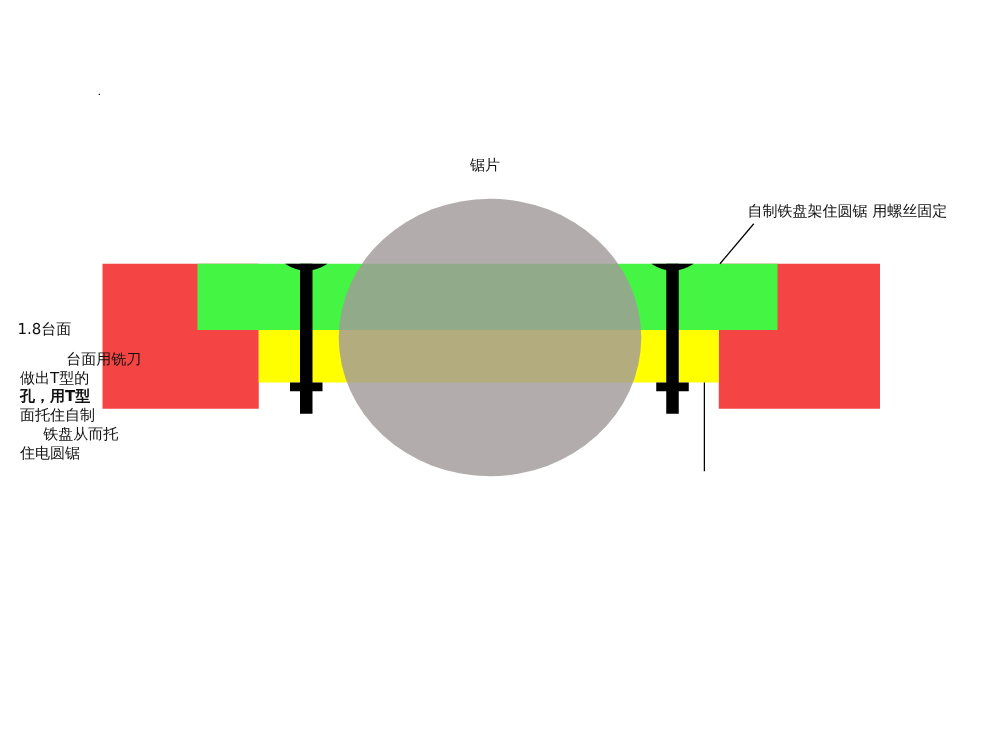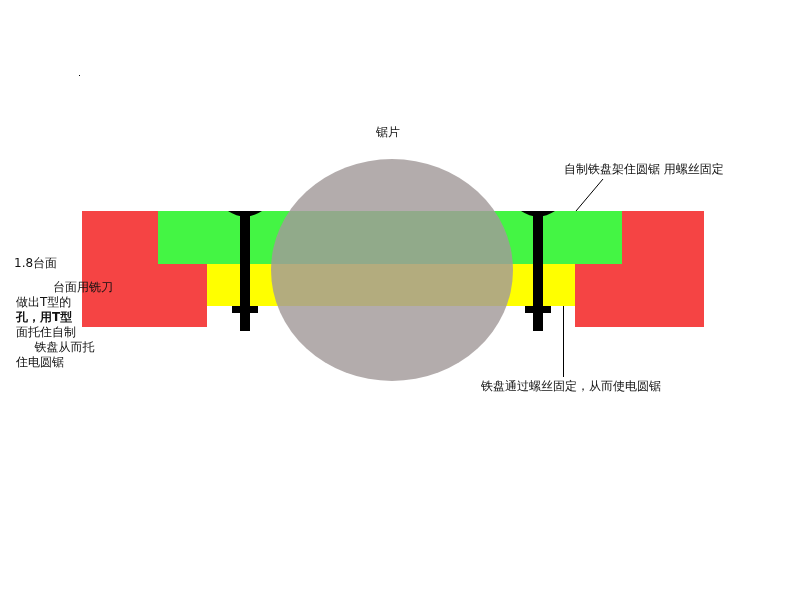--- a/index.html
+++ b/index.html
@@ -34,28 +34,27 @@
   </g>
 
   <ellipse cx="392" cy="270" rx="121" ry="111" fill="#a29a9a" fill-opacity="0.82"></ellipse>
 
   <line x1="576" y1="211" x2="603" y2="179" stroke="#000" stroke-width="1"></line>
   <line x1="563.5" y1="306" x2="563.5" y2="377" stroke="#000" stroke-width="1"></line>
 </svg>
 
 <div class="txt" style="left:376px; top:125px;">锯片</div>
 
-<div class="txt" style="left:564px; top:162px;">自制铁盘架住圆锯 用螺丝固定</div>
+<div class="txt" style="left:598px; top:162px;">自制铁盘架住圆锯 用螺丝固定</div>
 
 <div class="txt" style="left:14px; top:256px;">1.8台面</div>
 
 <div class="abs" style="left:16px; top:280px;">
   <div class="txt" style="position:relative;margin-left:37px;">台面用铣刀</div>
   <div class="txt" style="position:relative;">做出T型的</div>
   <div class="txt" style="position:relative;font-weight:bold;">孔，用T型</div>
   <div class="txt" style="position:relative;">面托住自制</div>
   <div class="txt" style="position:relative;text-align:center;">铁盘从而托</div>
   <div class="txt" style="position:relative;">住电圆锯</div>
 </div>
 
 <div class="abs" style="left:481px; top:379px;">
-  <div class="txt" style="position:relative;">铁盘通过螺丝固定，从而使电圆锯</div>
 </div>
 
 </body></html>

